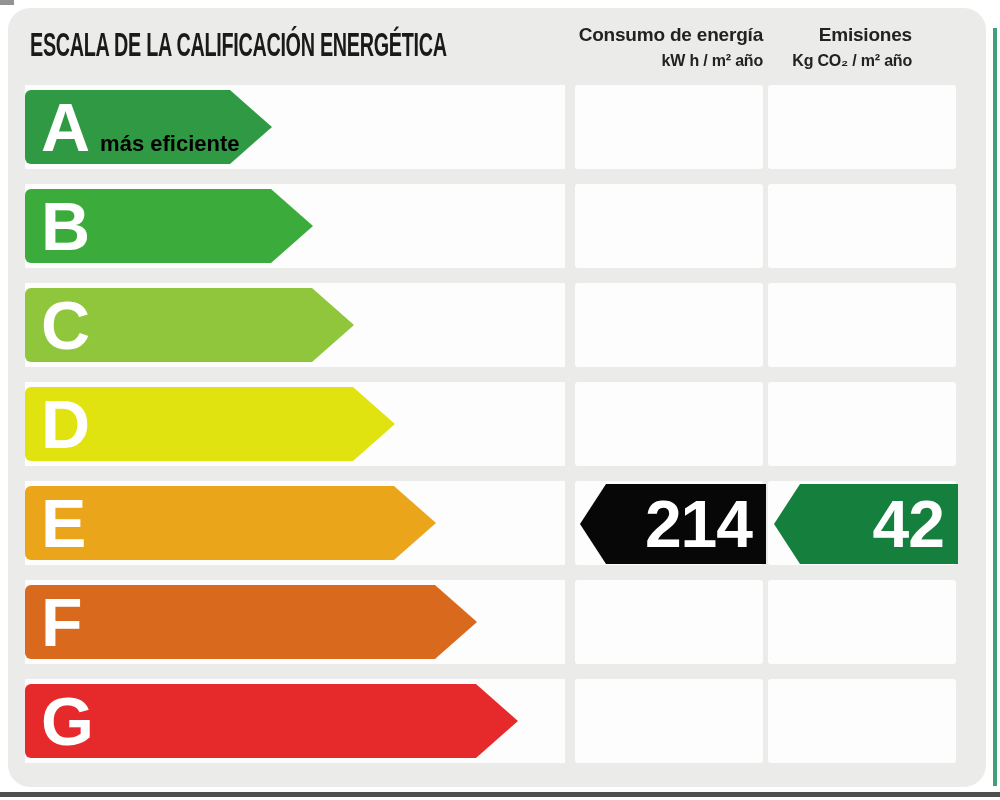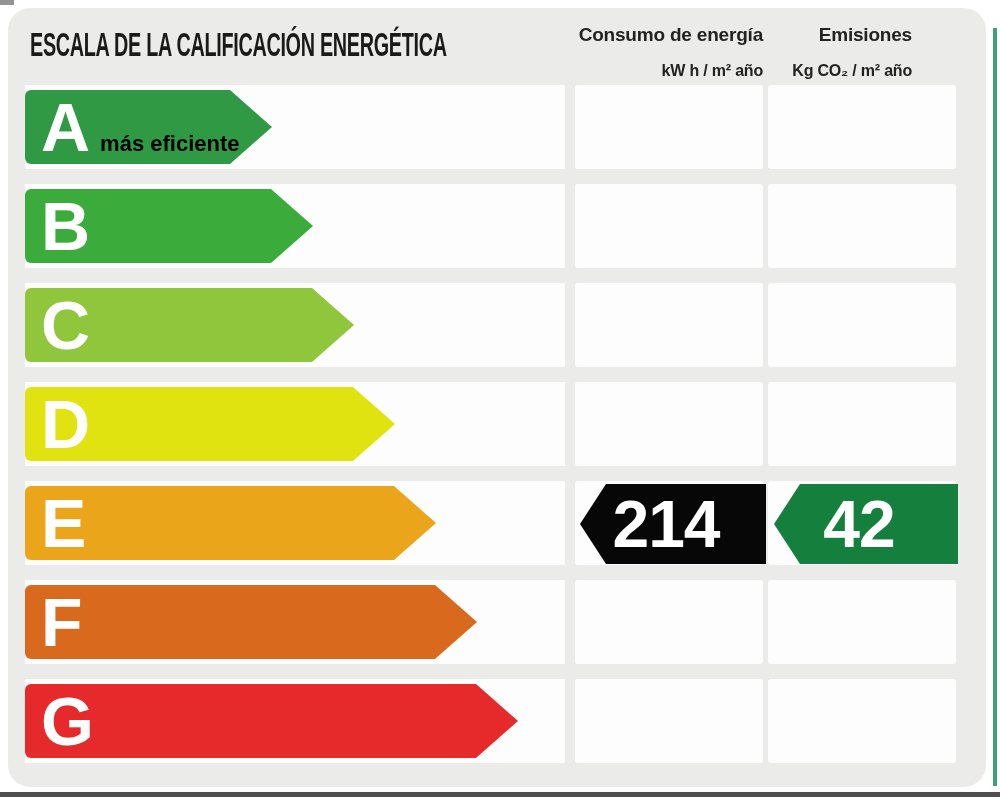--- a/index.html
+++ b/index.html
@@ -20,21 +20,21 @@
   .bottom-line{
     position:absolute;left:0;top:792px;width:1000px;height:5px;background:#4f4f4f;
   }
   .title{
     position:absolute;left:30px;top:26px;white-space:nowrap;
     font-size:33px;font-weight:bold;color:#1a1a1a;letter-spacing:-.5px;
   }
   .title-inner{display:inline-block;transform:scaleX(.6);transform-origin:left center;}
   .col-header{position:absolute;top:24px;text-align:right;color:#222;}
   .col-header .line1{font-size:19px;font-weight:bold;letter-spacing:-.2px;}
-  .col-header .line2{font-size:16px;font-weight:bold;margin-top:16px;letter-spacing:-.2px;}
+  .col-header .line2{font-size:16px;font-weight:bold;margin-top:6px;letter-spacing:-.2px;}
   .col-header.consumption{left:575px;width:188px;}
   .col-header.emissions{left:724px;width:188px;}
   .row{position:absolute;left:0;width:1000px;height:84px;}
   .band{position:absolute;left:25px;top:0;width:540px;height:84px;background:#fdfdfd;}
   .cell{position:absolute;top:0;height:84px;background:#fdfdfd;border-radius:3px;}
   .cell-consumption{left:575px;width:188px;}
   .cell-emissions{left:768px;width:188px;}
   .bar{
     position:absolute;left:25px;top:5px;height:74px;
     clip-path:polygon(0 0, calc(100% - 42px) 0, 100% 50%, calc(100% - 42px) 100%, 0 100%);
@@ -49,21 +49,21 @@
   }
   .badge{
     position:absolute;top:3px;height:80px;background:#070707;
     clip-path:polygon(26px 0, 100% 0, 100% 100%, 26px 100%, 0 50%);
     text-align:right;
   }
   .badge-consumption{left:580px;width:186px;}
   .badge-emissions{left:774px;width:184px;}
   .badge-value{
     display:block;padding-right:14px;color:#ffffff;font-weight:bold;
-    font-size:66px;line-height:80px;letter-spacing:-1px;text-align:center;
+    font-size:66px;line-height:80px;letter-spacing:-1px;
   }
 </style>
 </head>
 <body>
 
 <div class="page">
   <div class="panel" style="background: rgb(235, 235, 233);"></div>
   <div class="corner-artifact"></div>
 
   <div class="title" style="color: rgb(26, 26, 26);">

